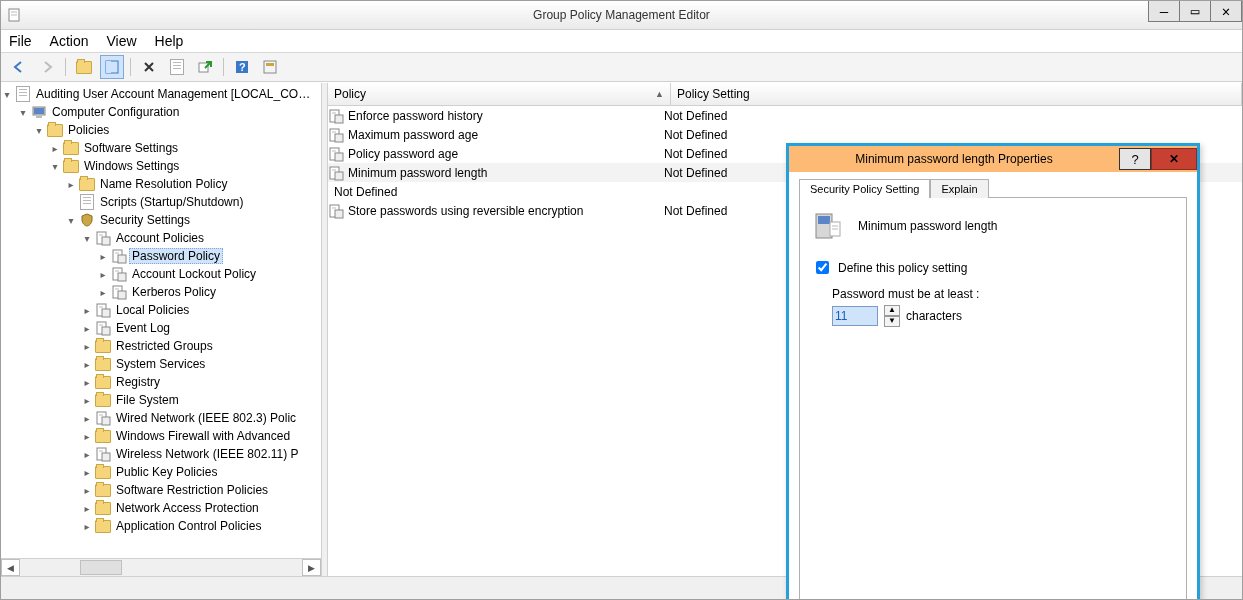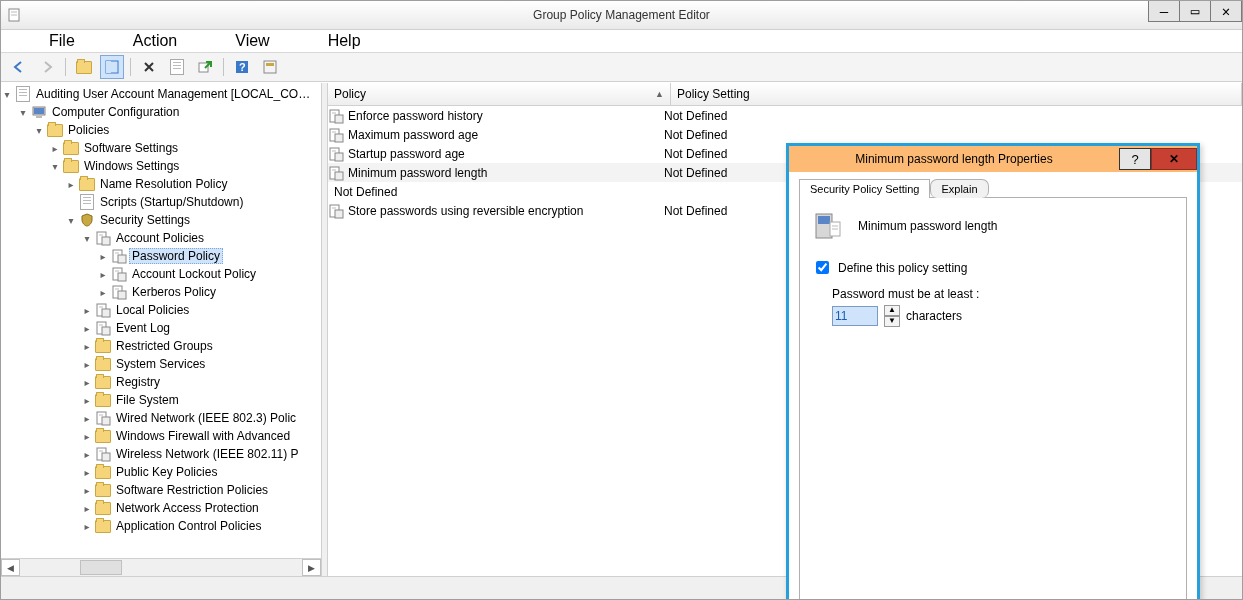--- a/index.html
+++ b/index.html
@@ -3,21 +3,21 @@
 <meta charset="utf-8">
 <style>
 html,body{margin:0;padding:0;font-family:"Segoe UI",Tahoma,sans-serif;font-size:12px;color:#000;background:#fff;}
 .window{width:1243px;height:600px;border:1px solid #9e9e9e;box-sizing:border-box;display:flex;flex-direction:column;background:#f0f0f0;overflow:hidden;}
 .titlebar{height:28px;background:linear-gradient(#fff,#eaeaea);display:flex;align-items:center;position:relative;border-bottom:1px solid #d0d0d0;}
 .titlebar .title{position:absolute;left:0;right:0;text-align:center;font-size:12px;color:#333;}
 .titlebar .icon{width:16px;height:16px;margin:0 6px;}
 .winbtns{position:absolute;right:0;top:0;display:flex;}
 .winbtn{width:30px;height:20px;border:1px solid #7a7a7a;border-top:none;display:flex;align-items:center;justify-content:center;font-family:Consolas,monospace;font-size:14px;background:#e5e5e5;margin-left:-1px;}
 .menubar{height:22px;background:#fff;display:flex;align-items:center;padding:0 8px;gap:18px;border-bottom:1px solid #d8d8d8;}
-.menubar span{font-size:16px;margin-left:40px;}
+.menubar span{font-size:14px;}
 .toolbar{height:28px;background:#f4f4f4;border-bottom:1px solid #d0d0d0;display:flex;align-items:center;padding:0 6px;gap:4px;}
 .tbtn{width:22px;height:22px;display:flex;align-items:center;justify-content:center;border:1px solid transparent;}
 .tbtn.sel{border:1px solid #7fa8d9;background:#cfe3fb;}
 .tsep{width:1px;height:18px;background:#c4c4c4;margin:0 2px;}
 .body{flex:1;display:flex;background:#fff;border-top:1px solid #fff;min-height:0;}
 .tree{width:320px;border-right:1px solid #d0d0d0;overflow:auto;overflow-x:scroll;font-size:12px;padding:2px 0;position:relative;}
 .tree-inner{min-width:340px;}
 .tnode{white-space:nowrap;height:18px;display:flex;align-items:center;}
 .tnode .sp{display:inline-block;width:16px;}
 .tnode .tw{width:12px;display:inline-block;text-align:center;color:#666;font-size:10px;}
@@ -42,21 +42,21 @@
 .scrtrack .thumb{position:absolute;left:60px;width:40px;top:0;height:13px;border:1px solid #c0c0c0;background:#e0e0e0;}
 
 .dialog{position:absolute;left:785px;top:60px;width:408px;height:510px;border:3px solid #25a0da;background:#fff;box-shadow:2px 2px 6px rgba(0,0,0,.2);display:flex;flex-direction:column;}
 .dlg-title{height:26px;background:#fdba74;color:#000;display:flex;align-items:center;position:relative;}
 .dlg-title .t{flex:1;text-align:center;font-size:12px;color:#000;}
 .dlg-title .hbtn{width:30px;height:20px;border:1px solid #333;background:#e5e5e5;display:flex;align-items:center;justify-content:center;font-size:13px;}
 .dlg-title .xbtn{width:44px;height:20px;background:#c84031;border:1px solid #8c2b20;display:flex;align-items:center;justify-content:center;color:#000;font-weight:bold;}
 .dlg-body{flex:1;padding:6px 10px 10px 10px;display:flex;flex-direction:column;}
 .tabs{display:flex;gap:0;}
 .tab{border:1px solid #b0b0b0;border-bottom:none;padding:3px 10px;background:#fff;font-size:11px;position:relative;top:1px;}
-.tab.inactive{background:#f1f1f1;border-radius:7px;}
+.tab.inactive{background:#f1f1f1;}
 .tabpane{flex:1;border:1px solid #b0b0b0;padding:12px;display:flex;flex-direction:column;}
 .policy-head{display:flex;align-items:center;gap:14px;margin-bottom:16px;}
 .pc-icon{width:32px;height:32px;}
 .chkrow{display:flex;align-items:center;gap:6px;margin-bottom:10px;}
 .spinrow{margin-left:20px;}
 .spinrow .lbl{margin-bottom:4px;display:block;}
 .spinbox{display:flex;align-items:center;gap:6px;}
 .spinbox input{width:40px;height:18px;border:1px solid #7a9ac7;background:#cfe3fb;color:#1b5fb3;text-align:left;padding:0 2px;font-size:12px;}
 .spinbtns{display:flex;flex-direction:column;}
 .spinbtns div{width:14px;height:9px;border:1px solid #999;background:#f4f4f4;font-size:8px;line-height:7px;text-align:center;}
@@ -519,21 +519,21 @@
           </div>
           <div class="lrow">
             <div class="c1" style="width:330px">
               <span class="ic">
                 <svg width="16" height="16">
                   <rect x="2" y="2" width="9" height="12" fill="#fff" stroke="#888"></rect>
                   <rect x="7" y="7" width="8" height="8" fill="#eee" stroke="#888"></rect>
                   <line x1="4" y1="5" x2="8" y2="5" stroke="#bbb"></line>
                 </svg>
               </span>
-              <span>Startup password age</span>
+              <span>Policy password age</span>
             </div>
             <div style="flex:1;padding-left:6px">Not Defined</div>
           </div>
           <div class="lrow sel">
             <div class="c1" style="width:330px">
               <span class="ic">
                 <svg width="16" height="16">
                   <rect x="2" y="2" width="9" height="12" fill="#fff" stroke="#888"></rect>
                   <rect x="7" y="7" width="8" height="8" fill="#eee" stroke="#888"></rect>
                   <line x1="4" y1="5" x2="8" y2="5" stroke="#bbb"></line>

